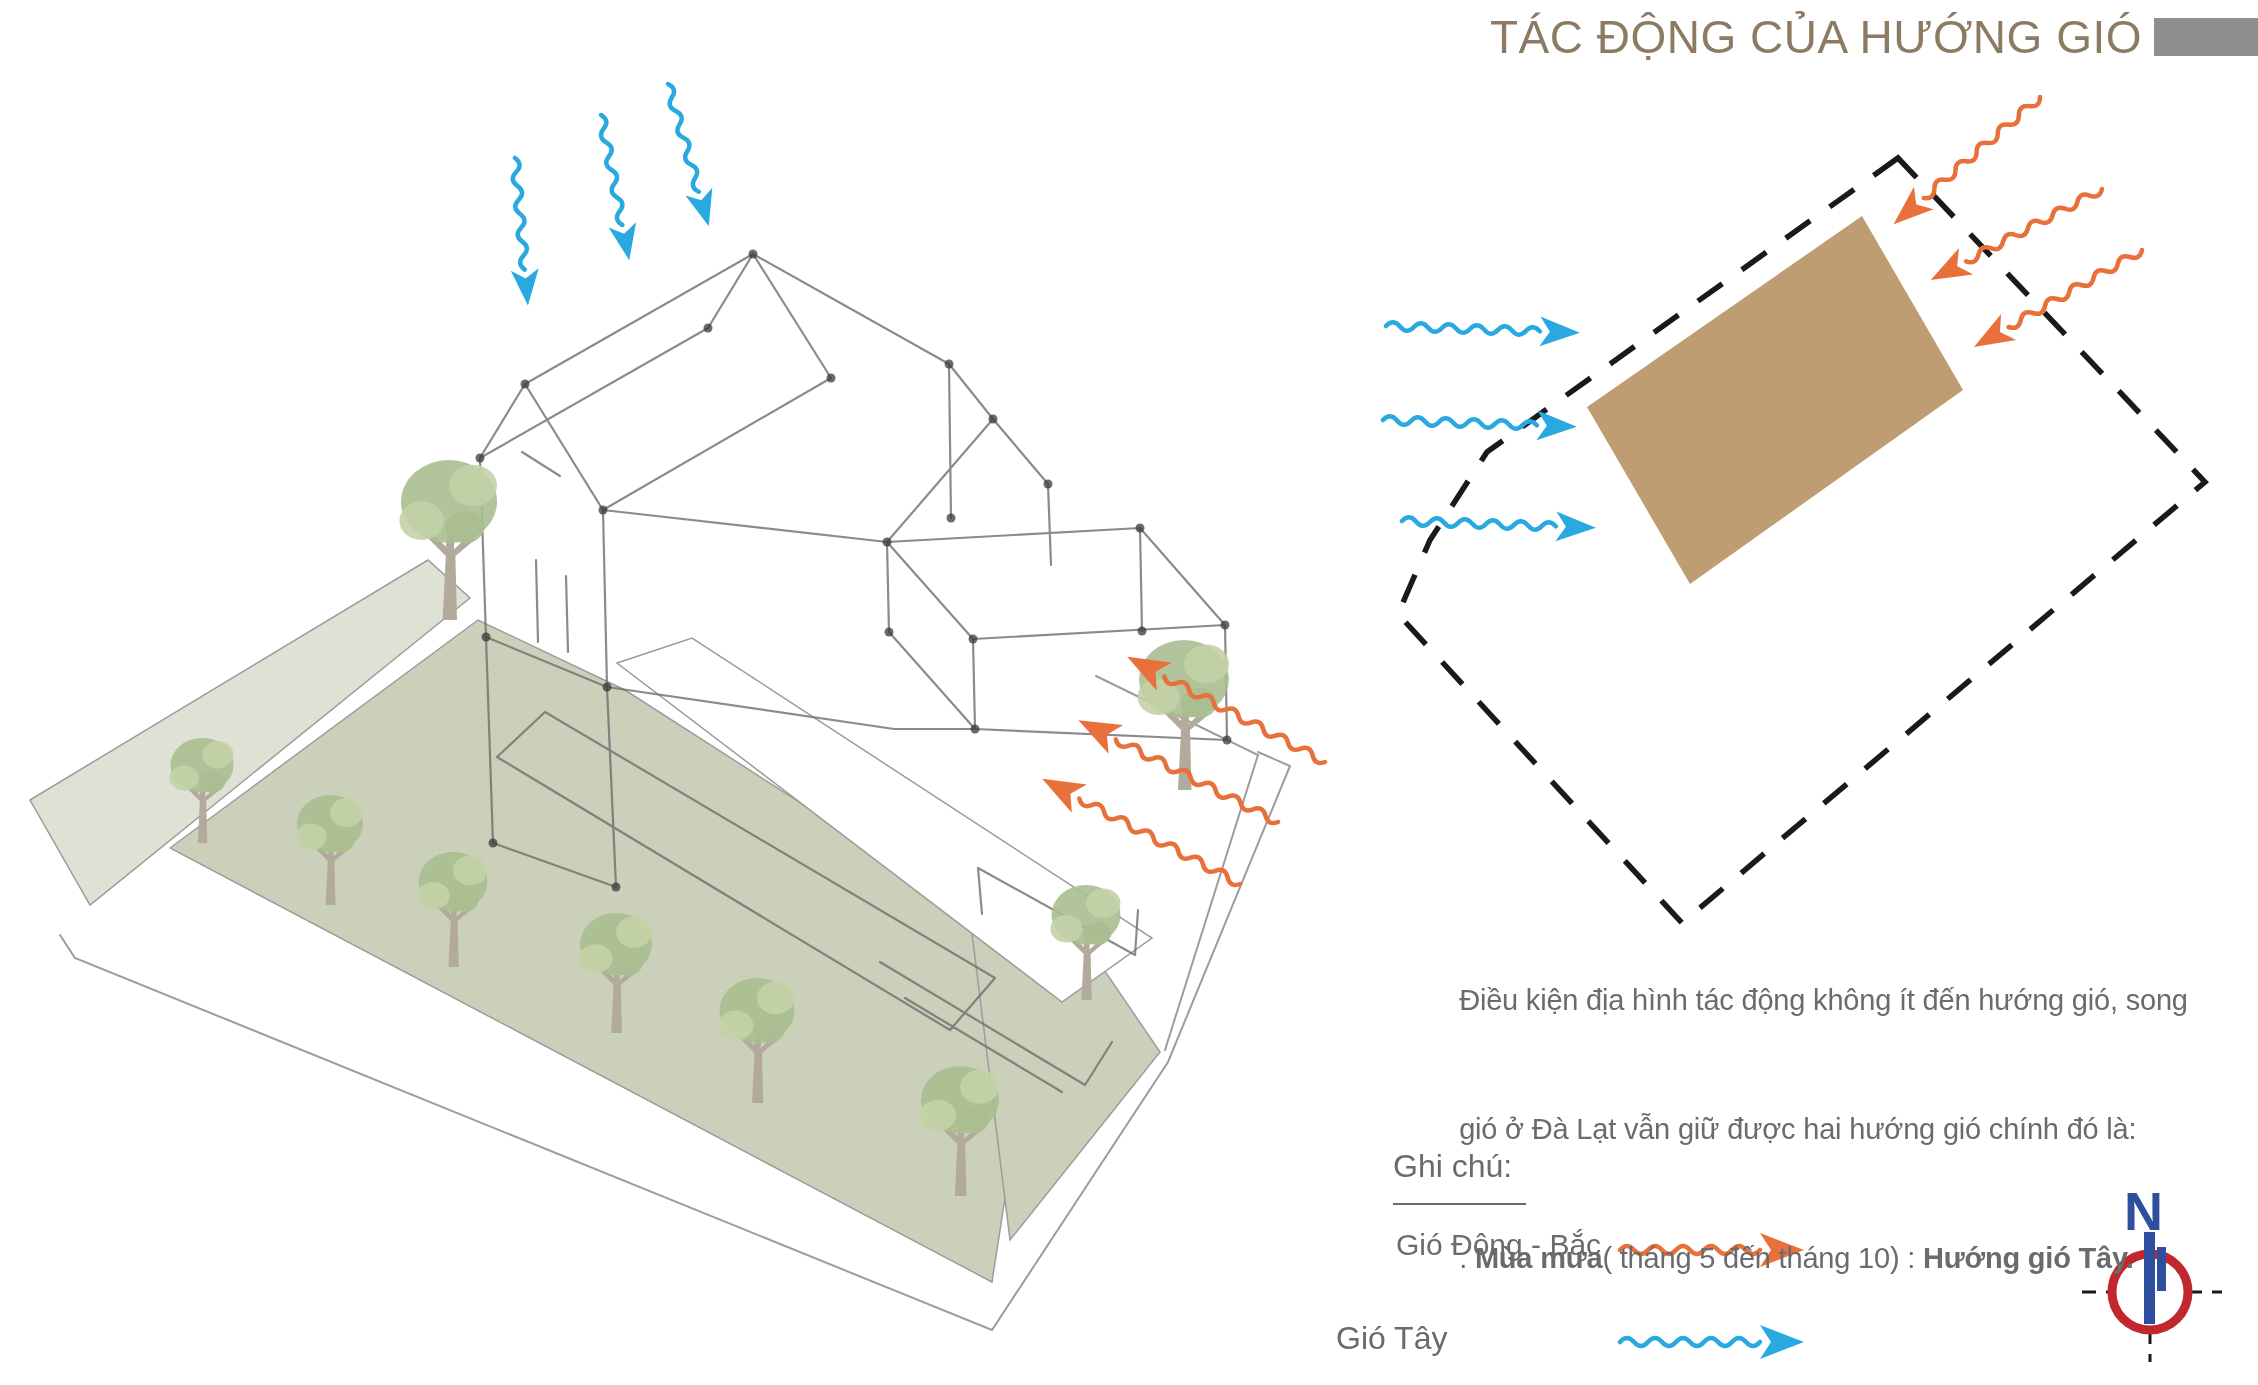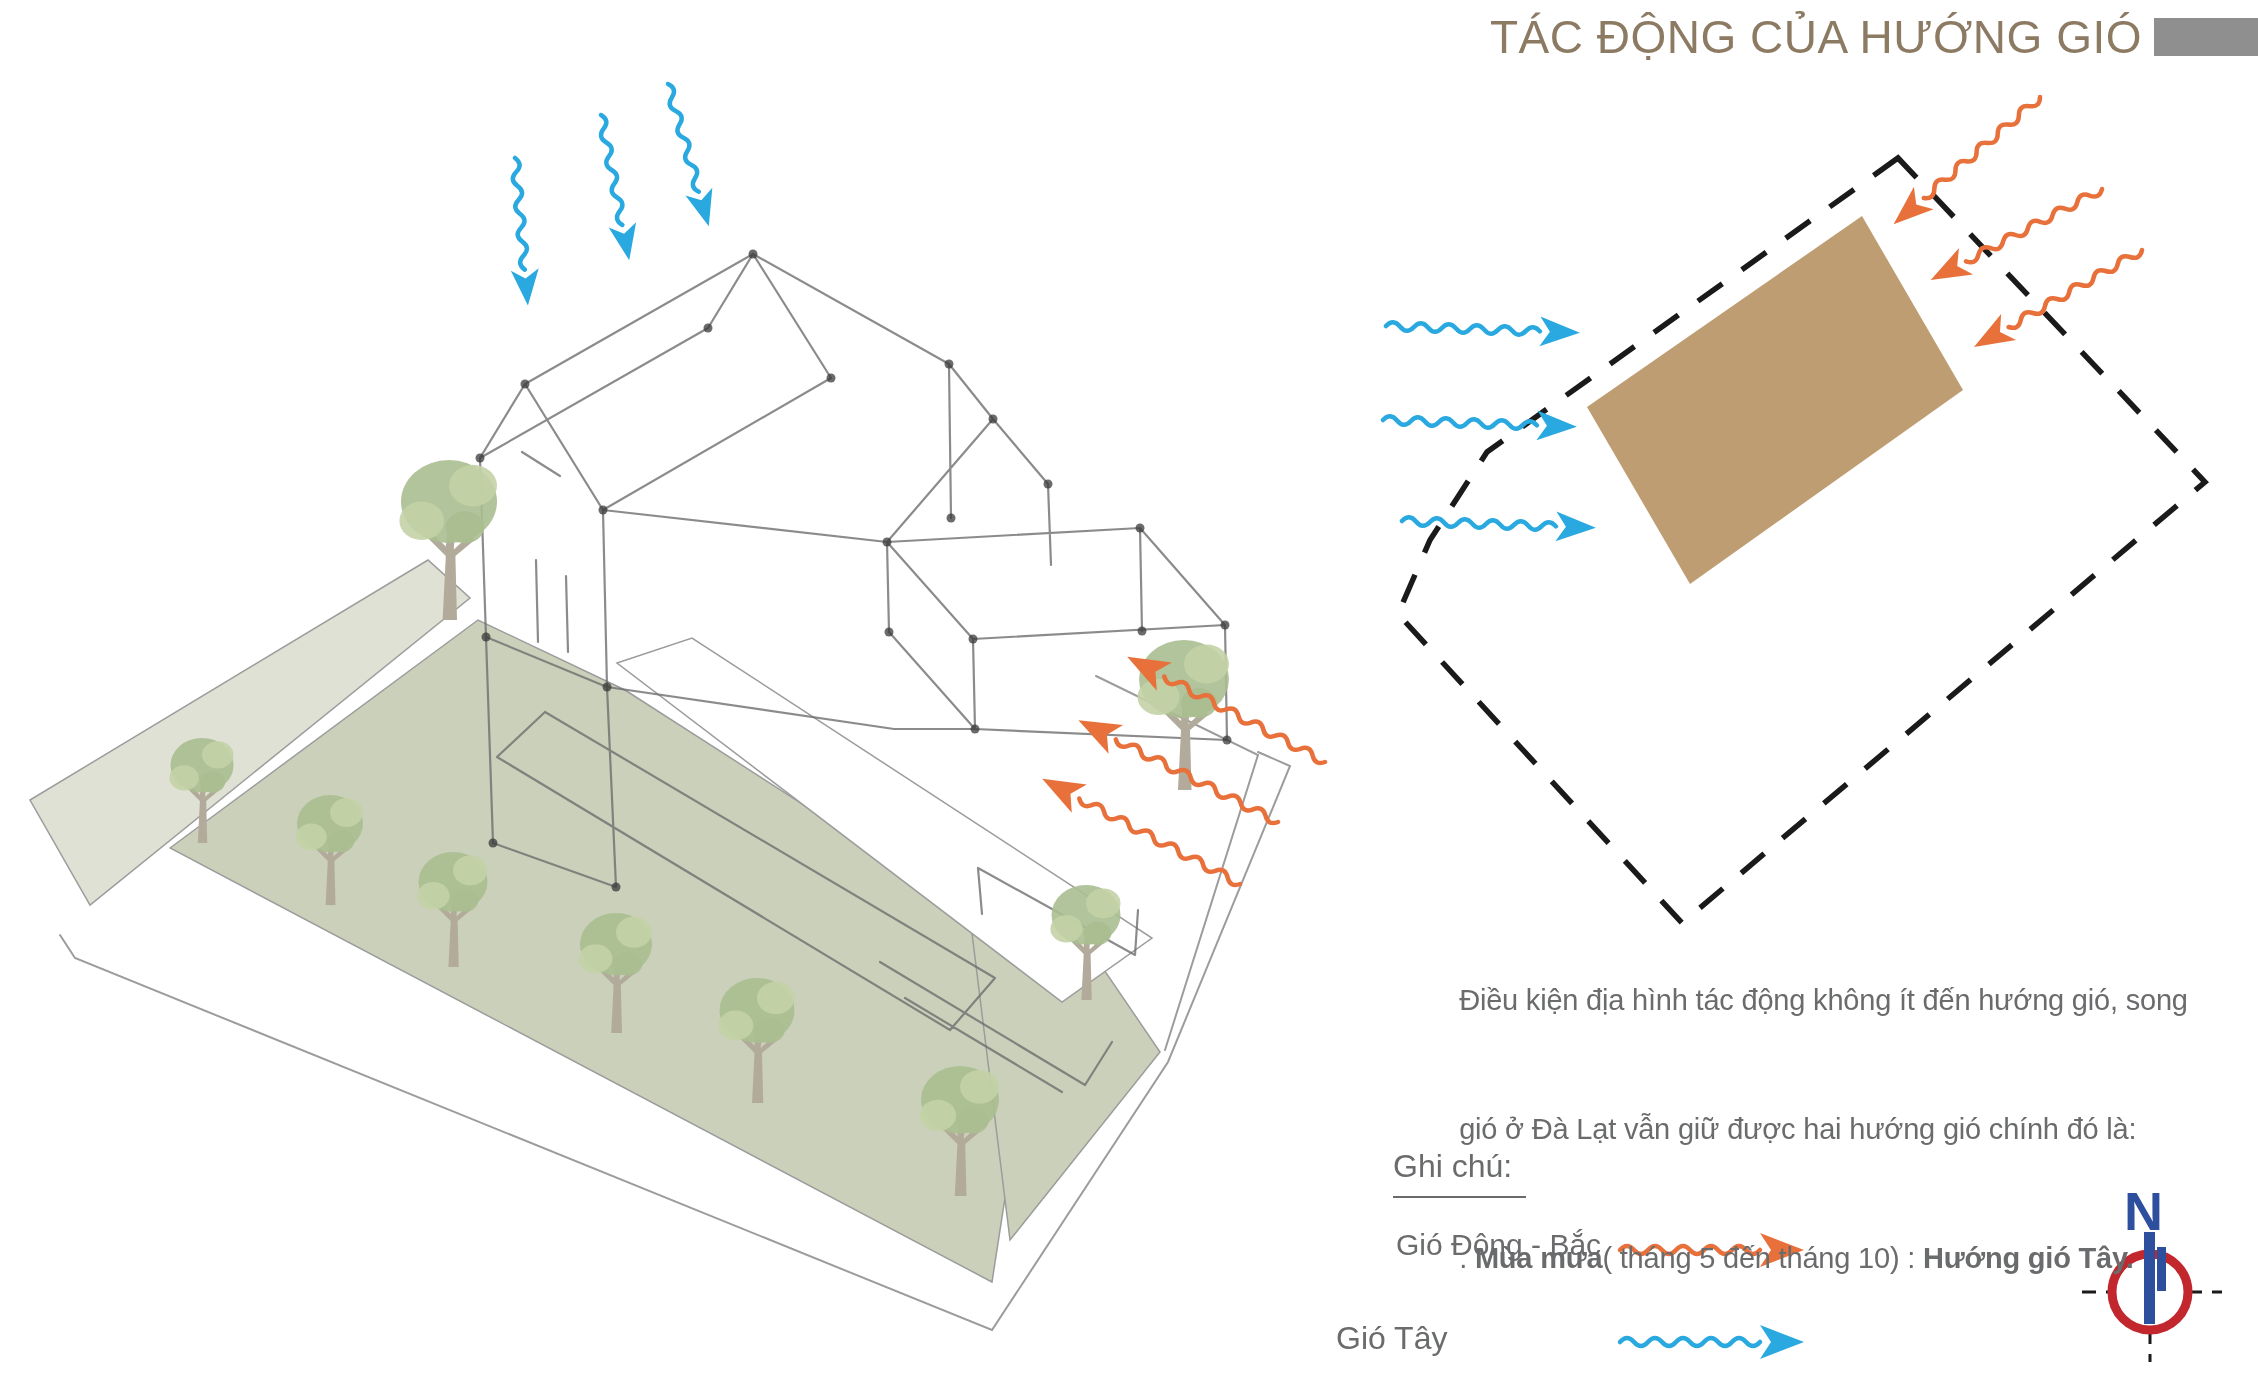--- a/index.html
+++ b/index.html
@@ -10,21 +10,21 @@
              justify-content:flex-end;gap:12px;}
   .page-title{font-size:46px;letter-spacing:.5px;color:var(--title_tan);white-space:nowrap;font-weight:400;}
   .title-bar{width:104px;height:38px;background:var(--header_bar_gray);flex:0 0 auto;}
   
   .description{position:absolute;left:1412px;top:936px;width:830px;color:var(--text_gray);
                font-size:29px;line-height:43px;letter-spacing:-0.2px;}
   .desc-line{white-space:pre-wrap;}
   .b{font-weight:bold;}
   
   .legend-title{position:absolute;left:1393px;top:1148px;font-size:32px;color:var(--text_gray);
-                border-bottom:2.5px solid var(--text_gray);padding:0 14px 11px 0;}
+                border-bottom:2.5px solid var(--text_gray);padding:0 14px 18px 0;}
   .legend-label-1{position:absolute;left:1396px;top:1228px;font-size:30px;color:var(--text_gray);}
   .legend-label-2{position:absolute;left:1336px;top:1320px;font-size:32px;color:var(--text_gray);}
   
   svg{position:absolute;left:0;top:0;}
   .wave{fill:none;stroke-width:4.5;stroke-linecap:round;}
   .wave.blue{stroke:var(--blue);}  .wave.orange{stroke:var(--orange);}
   .head.blue{fill:var(--blue);stroke:none;}  .head.orange{fill:var(--orange);stroke:none;}
   .sketch{stroke:var(--sketch_gray);stroke-width:2.2;fill:none;stroke-linejoin:round;stroke-linecap:round;opacity:.8;}
   .node{fill:var(--node_dark);opacity:.75;}
   .siteline{stroke:var(--site_line_gray);stroke-width:2;fill:none;stroke-linecap:round;}

